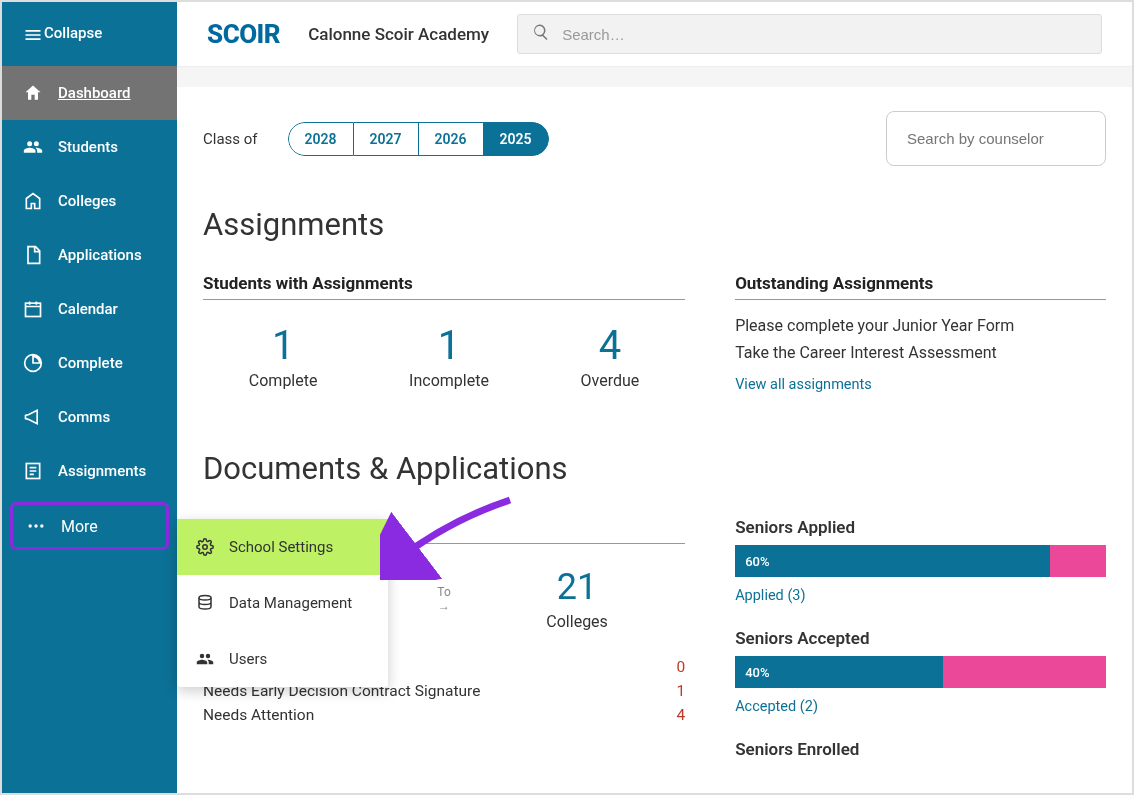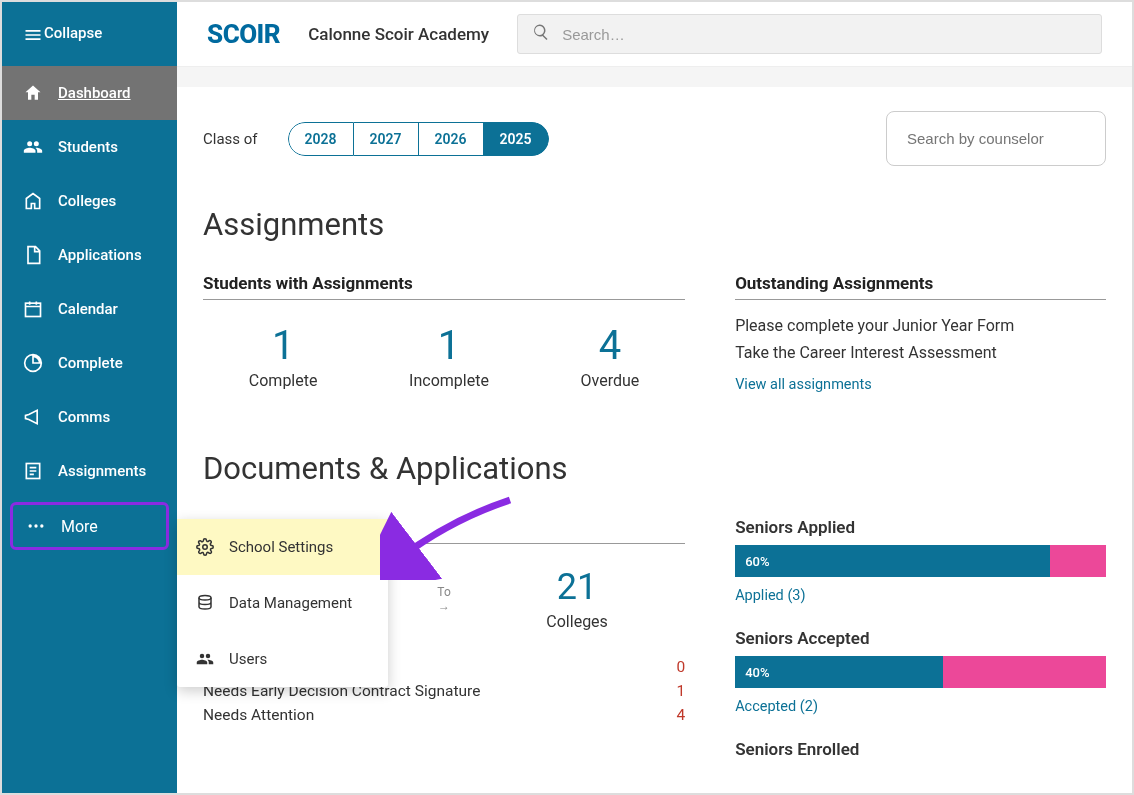--- a/index.html
+++ b/index.html
@@ -65,21 +65,21 @@
   .need-row .v4 { color: #c0392b; }
 
   .progress-block { margin-bottom: 24px; }
   .progress-title { font-size: 17px; font-weight: 600; margin-bottom: 8px; }
   .bar { height: 32px; background: #ec4899; position: relative; margin-bottom: 8px; }
   .bar-fill { height: 100%; background: #0c7196; color: #fff; display: flex; align-items: center; padding-left: 10px; font-size: 13px; font-weight: 500; }
 
   
   .popup { position: absolute; top: 519px; left: 177px; width: 211px; background: #fff; border-radius: 3px; box-shadow: 0 4px 14px rgba(0,0,0,0.2); z-index: 10; }
   .popup-item { display: flex; align-items: center; gap: 14px; padding: 18px 18px; font-size: 15px; color: #333; cursor: pointer; }
-  .popup-item.hl { background: #fef9c3; }
+  .popup-item.hl { background: #bef264; }
   .popup-icon { width: 20px; height: 20px; display: inline-flex; align-items: center; justify-content: center; }
 
   
   .arrow { position: absolute; top: 490px; left: 380px; z-index: 20; pointer-events: none; }
 </style>
 </head>
 <body>
 
 <div class="app">
 

